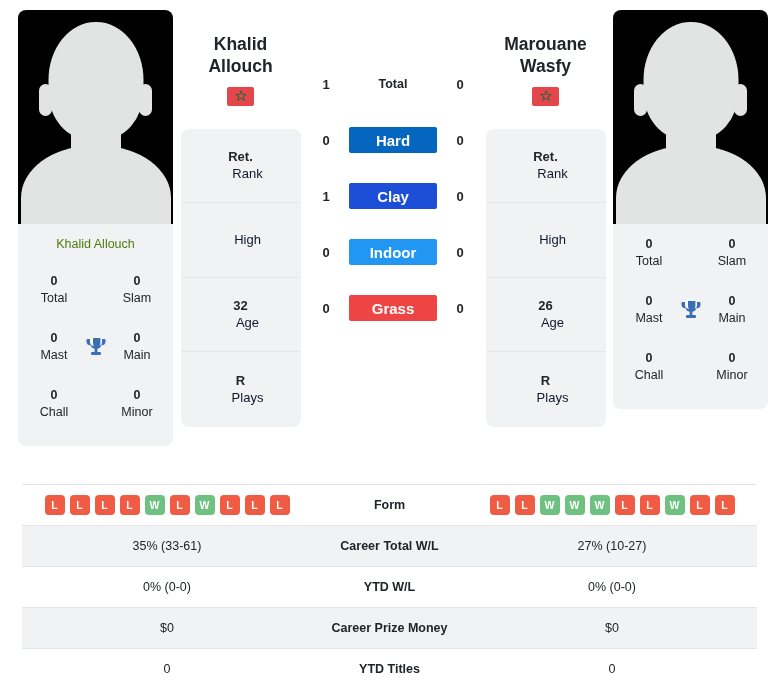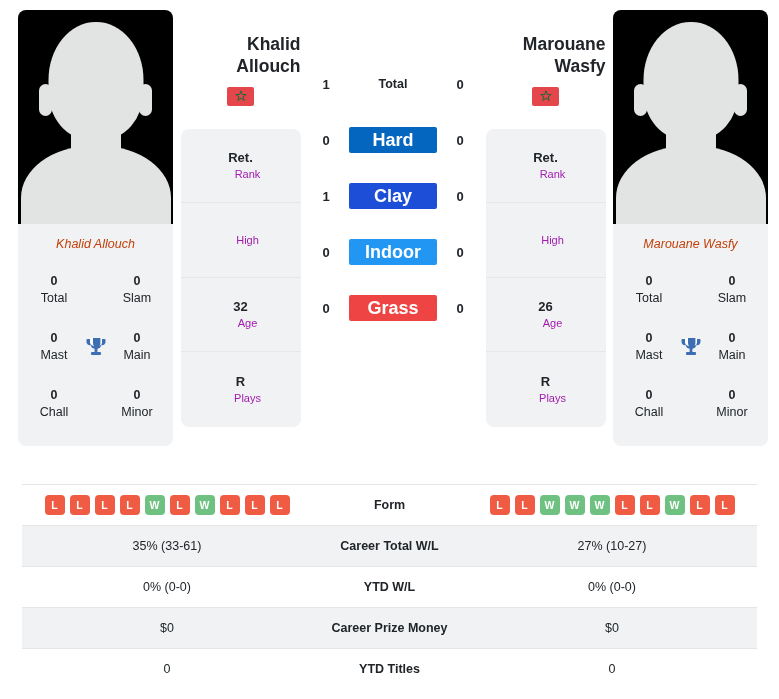--- a/index.html
+++ b/index.html
@@ -72,23 +72,22 @@
     bottom: 0;
     transform: translateX(-50%);
     width: 150px;
     height: 78px;
     background: #e2e4e4;
     border-radius: 70px 70px 0 0 / 52px 52px 0 0;
   }
   .photo-name {
     text-align: center;
     font-size: 12.5px;
-    color: #c2410c;
+    color: #4d7c0f;
     padding: 13px 4px 10px 4px;
-    font-style: italic;
   }
   .photo-stats {
     padding: 0 10px 14px 10px;
   }
   .photo-stat-row {
     display: flex;
     align-items: center;
     justify-content: space-between;
     height: 57px;
     position: relative;
@@ -122,21 +121,21 @@
     width: 125px;
     display: flex;
     flex-direction: column;
     align-items: center;
   }
   .name-col.left { margin-left: 5px; }
   .player-name {
     font-size: 17.5px;
     font-weight: bold;
     line-height: 1.28;
-    text-align: right;
+    text-align: center;
     color: #212529;
     padding-top: 23px;
     width: 120px;
   }
   .flag {
     margin-top: 9px;
     width: 27px;
     height: 19px;
     background: #e4464b;
     border-radius: 2px;
@@ -163,22 +162,22 @@
   }
   .mini-row:last-child { border-bottom: none; }
   .mini-val {
     font-size: 13px;
     font-weight: bold;
     color: #212529;
     min-height: 1px;
     text-align: center;
   }
   .mini-lbl {
-    font-size: 11px;
-    color: #a21caf;
+    font-size: 13px;
+    color: #0f172a;
     margin-left: 14px;
   }
 
   
   .h2h {
     flex: 1 1 auto;
     padding-top: 56px;
     display: flex;
     flex-direction: column;
     gap: 20px;
@@ -207,21 +206,21 @@
     font-weight: bold;
     color: #212529;
   }
   .surface-badge {
     width: 88px;
     height: 26px;
     border-radius: 2px;
     display: flex;
     align-items: center;
     justify-content: center;
-    font-size: 18px;
+    font-size: 15px;
     font-weight: bold;
     color: #ffffff;
   }
 
   
   .cmp-table {
     position: absolute;
     left: 22px;
     top: 484px;
     width: 735px;
@@ -423,21 +422,20 @@
     </div>
 
     <div class="photo-card" style="margin-left:5px">
       <div class="photo">
         <div class="silhouette-head"></div>
         <div class="silhouette-ear-l"></div>
         <div class="silhouette-ear-r"></div>
         <div class="silhouette-neck"></div>
         <div class="silhouette-body"></div>
       </div>
-      <div class="photo-name">Marouane Wasfy</div>
       <div class="photo-stats">
         <div class="photo-stat-row">
           <div class="photo-stat-cell">
             <div class="photo-stat-val">0</div>
             <div class="photo-stat-lbl">Total</div>
           </div>
           <div class="trophy-spacer"></div>
           <div class="photo-stat-cell">
             <div class="photo-stat-val">0</div>
             <div class="photo-stat-lbl">Slam</div>

